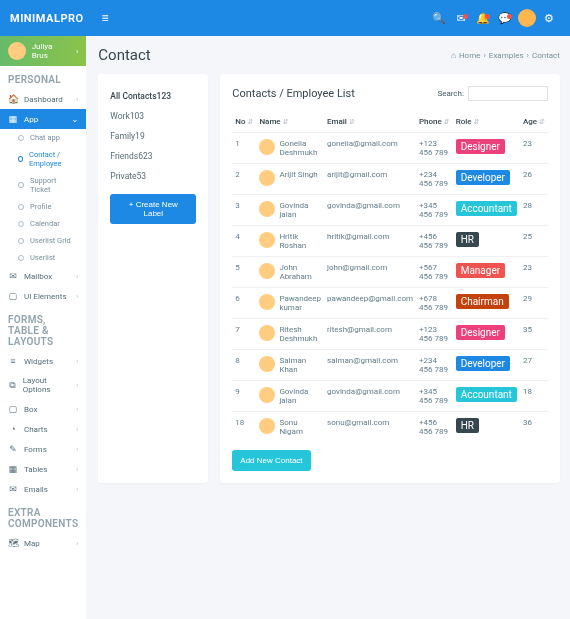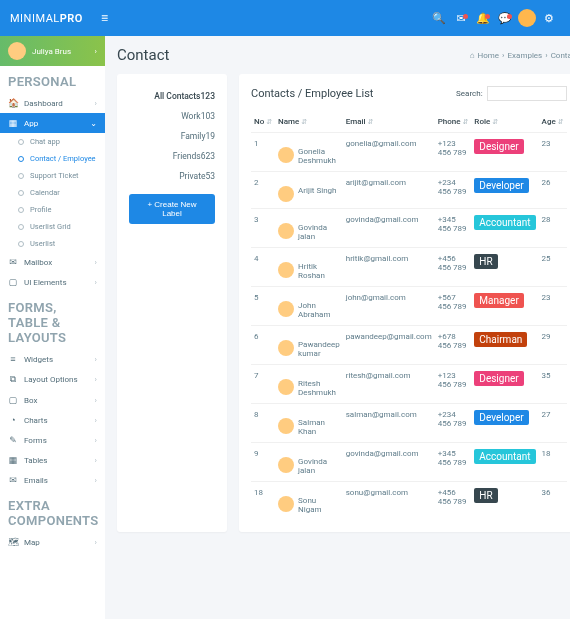--- a/index.html
+++ b/index.html
@@ -1,59 +1,59 @@
 <!DOCTYPE html>
 <html><head>
 <meta charset="utf-8">
 <style>
 * { margin:0; padding:0; box-sizing:border-box; }
 body { font-family: -apple-system, BlinkMacSystemFont, "Segoe UI", Roboto, sans-serif; background:#f4f6f9; font-size:10px; color:#455a64; }
 .topbar { background:#1e88e5; height:36px; display:flex; align-items:center; padding:0 10px; color:#fff; }
 .logo { font-weight:600; font-size:11px; letter-spacing:0.5px; }
-.logo b { font-weight:400; }
+.logo b { font-weight:700; }
 .topbar .spacer { flex:1; }
 .topbar .icon { width:22px; text-align:center; cursor:pointer; position:relative; font-size:11px; }
 .dot { position:absolute; top:2px; right:4px; width:5px; height:5px; border-radius:50%; }
 .avatar-sm { width:18px; height:18px; border-radius:50%; background:#ffb74d; display:inline-block; vertical-align:middle; }
 .layout { display:flex; }
 .sidebar { width:105px; background:#fff; min-height:calc(619px - 36px); font-size:8px; }
 .user-card { background:linear-gradient(90deg,#66bb6a,#8bc34a); color:#fff; padding:6px 8px; display:flex; align-items:center; gap:6px; }
 .user-card .av { width:18px; height:18px; border-radius:50%; background:#ffcc80; }
 .user-card .chev { margin-left:auto; font-size:8px; }
-.section-title { font-size:13px; color:#90a4ae; padding:8px 8px 4px; font-weight:600; letter-spacing:0.3px; }
+.section-title { font-size:10px; color:#90a4ae; padding:8px 8px 4px; font-weight:600; letter-spacing:0.3px; }
 .nav-item { display:flex; align-items:center; padding:5px 8px; color:#546e7a; cursor:pointer; gap:6px; }
 .nav-item .ic { width:10px; text-align:center; font-size:9px; }
 .nav-item .chev { margin-left:auto; font-size:8px; color:#b0bec5; }
 .nav-item.active { background:#1e88e5; color:#fff; }
 .nav-item.active .chev { color:#fff; }
 .sub-item { display:flex; align-items:center; padding:4px 8px 4px 18px; color:#78909c; cursor:pointer; gap:6px; font-size:7.5px; }
 .sub-item .circ { width:6px; height:6px; border:1px solid #b0bec5; border-radius:50%; }
 .sub-item.active { color:#1e88e5; }
 .sub-item.active .circ { border-color:#1e88e5; }
 .main { flex:1; padding:10px 12px; }
 .page-head { display:flex; align-items:center; margin-bottom:10px; }
 .page-title { font-size:15px; color:#37474f; font-weight:400; }
 .crumbs { margin-left:auto; font-size:8px; color:#78909c; display:flex; align-items:center; gap:3px; }
 .cols { display:flex; gap:12px; }
 .card { background:#fff; border-radius:3px; padding:12px; box-shadow:0 1px 2px rgba(0,0,0,0.04); }
 .card.left { width:110px; }
 .card.right { flex:1; }
-.label-row { display:flex; justify-content:flex-end; padding:5px 0; font-size:8.5px; color:#546e7a; cursor:pointer; }
+.label-row { display:flex; justify-content:flex-start; padding:5px 0; font-size:8.5px; color:#546e7a; cursor:pointer; }
 .label-row.head { font-weight:500; color:#37474f; }
 .btn { background:#1e88e5; color:#fff; border:none; padding:6px 8px; border-radius:3px; font-size:8px; cursor:pointer; margin-top:8px; }
 .btn.teal { background:#26c6da; }
 .card-head { display:flex; align-items:center; margin-bottom:10px; }
 .card-title { font-size:11px; color:#37474f; font-weight:400; }
 .search-wrap { margin-left:auto; display:flex; align-items:center; gap:4px; font-size:8px; }
 .search-wrap input { border:1px solid #e0e0e0; padding:2px 4px; font-size:8px; width:80px; }
 table { width:100%; border-collapse:collapse; font-size:8px; }
 th { text-align:left; padding:6px 3px; color:#37474f; font-weight:500; white-space:nowrap; }
 th .sort { color:#b0bec5; font-size:7px; margin-left:2px; }
 td { padding:6px 3px; vertical-align:top; color:#607d8b; border-top:1px solid #f0f0f0; }
-.name-cell { display:flex; gap:4px;margin-top:8px; }
+.name-cell { display:flex; gap:4px; }
 .row-av { width:16px; height:16px; border-radius:50%; background:#ffcc80; flex-shrink:0; }
 .badge { padding:2px 5px; border-radius:2px; color:#fff; font-size:10px; display:inline-block; white-space:nowrap; }
 .hamburger { margin-left:18px; cursor:pointer; font-size:12px; }
 </style>
 </head>
 <body>
 
 <div class="topbar">
   <span class="logo"><b>MINIMAL</b><span>PRO</span></span>
   <span class="hamburger">≡</span>
@@ -91,25 +91,25 @@
     <div class="sub-item active">
         <span class="circ"></span>
         <span>Contact / Employee</span>
       </div>
     <div class="sub-item">
         <span class="circ"></span>
         <span>Support Ticket</span>
       </div>
     <div class="sub-item">
         <span class="circ"></span>
+        <span>Profile</span>
+      </div>
+    <div class="sub-item">
+        <span class="circ"></span>
         <span>Calendar</span>
-      </div>
-    <div class="sub-item">
-        <span class="circ"></span>
-        <span>Profile</span>
       </div>
     <div class="sub-item">
         <span class="circ"></span>
         <span>Userlist Grid</span>
       </div>
     <div class="sub-item">
         <span class="circ"></span>
         <span>Userlist</span>
       </div>
     <div class="nav-item">
@@ -351,16 +351,17 @@
                     <span>Sonu Nigam</span>
                   </div>
                 </td>
                 <td>sonu@gmail.com</td>
                 <td>+456 456 789</td>
                 <td><span class="badge" style="background:#37474f">HR</span></td>
                 <td>36</td>
               </tr>
             </tbody>
         </table>
+        <button class="btn teal">Add New Contact</button>
       </div>
     </div>
   </div>
 </div>
 
 </body></html>

